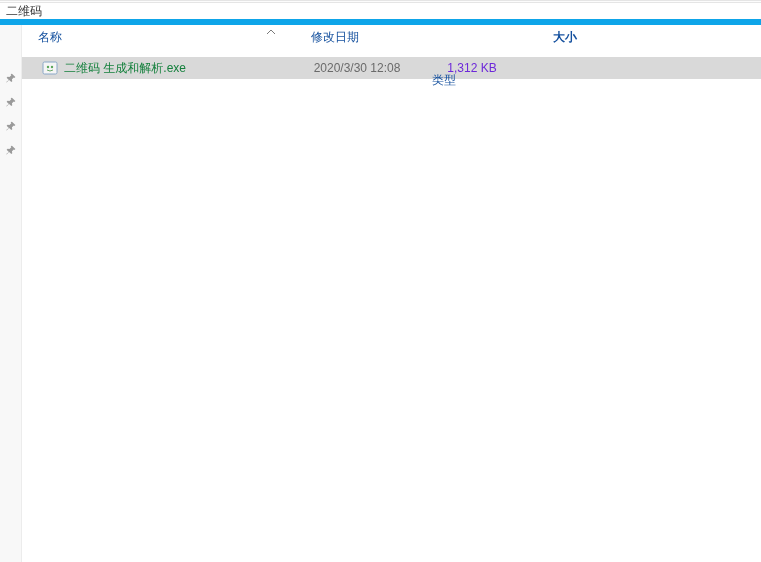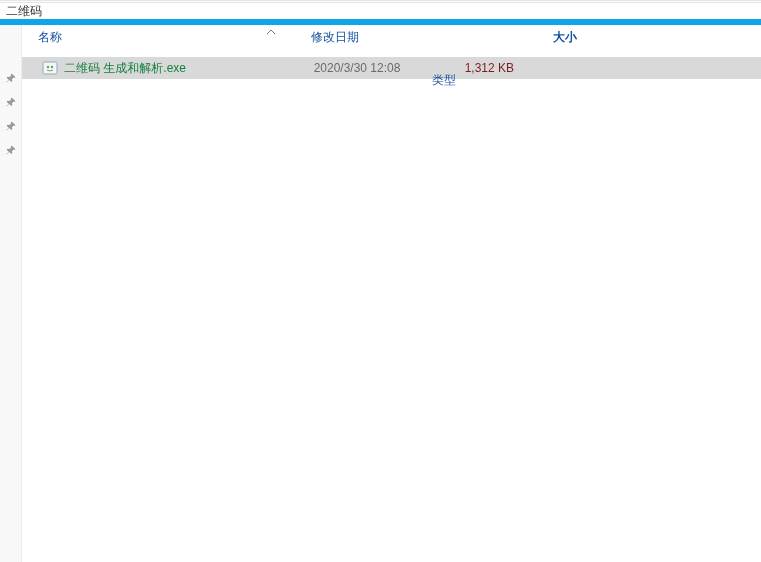--- a/index.html
+++ b/index.html
@@ -116,21 +116,21 @@
     }
     .cell-name {
       width: 272px;
       display: flex;
       align-items: center;
       gap: 6px;
       padding-left: 20px;
     }
     .cell-date { width: 120px; color: #6a6a6a; text-align: center; }
     .cell-type { width: 120px; color: #6a6a6a; }
-    .cell-size { width: 120px; color: #7f1d1d; text-align: right; padding-right: 20px; }
+    .cell-size { width: 120px; color: #6d28d9; text-align: center; padding-right: 20px; }
     .file-icon {
       width: 16px;
       height: 16px;
       flex-shrink: 0;
     }
   </style>
 </head>
 <body>
 
 <div class="top-border"></div>

